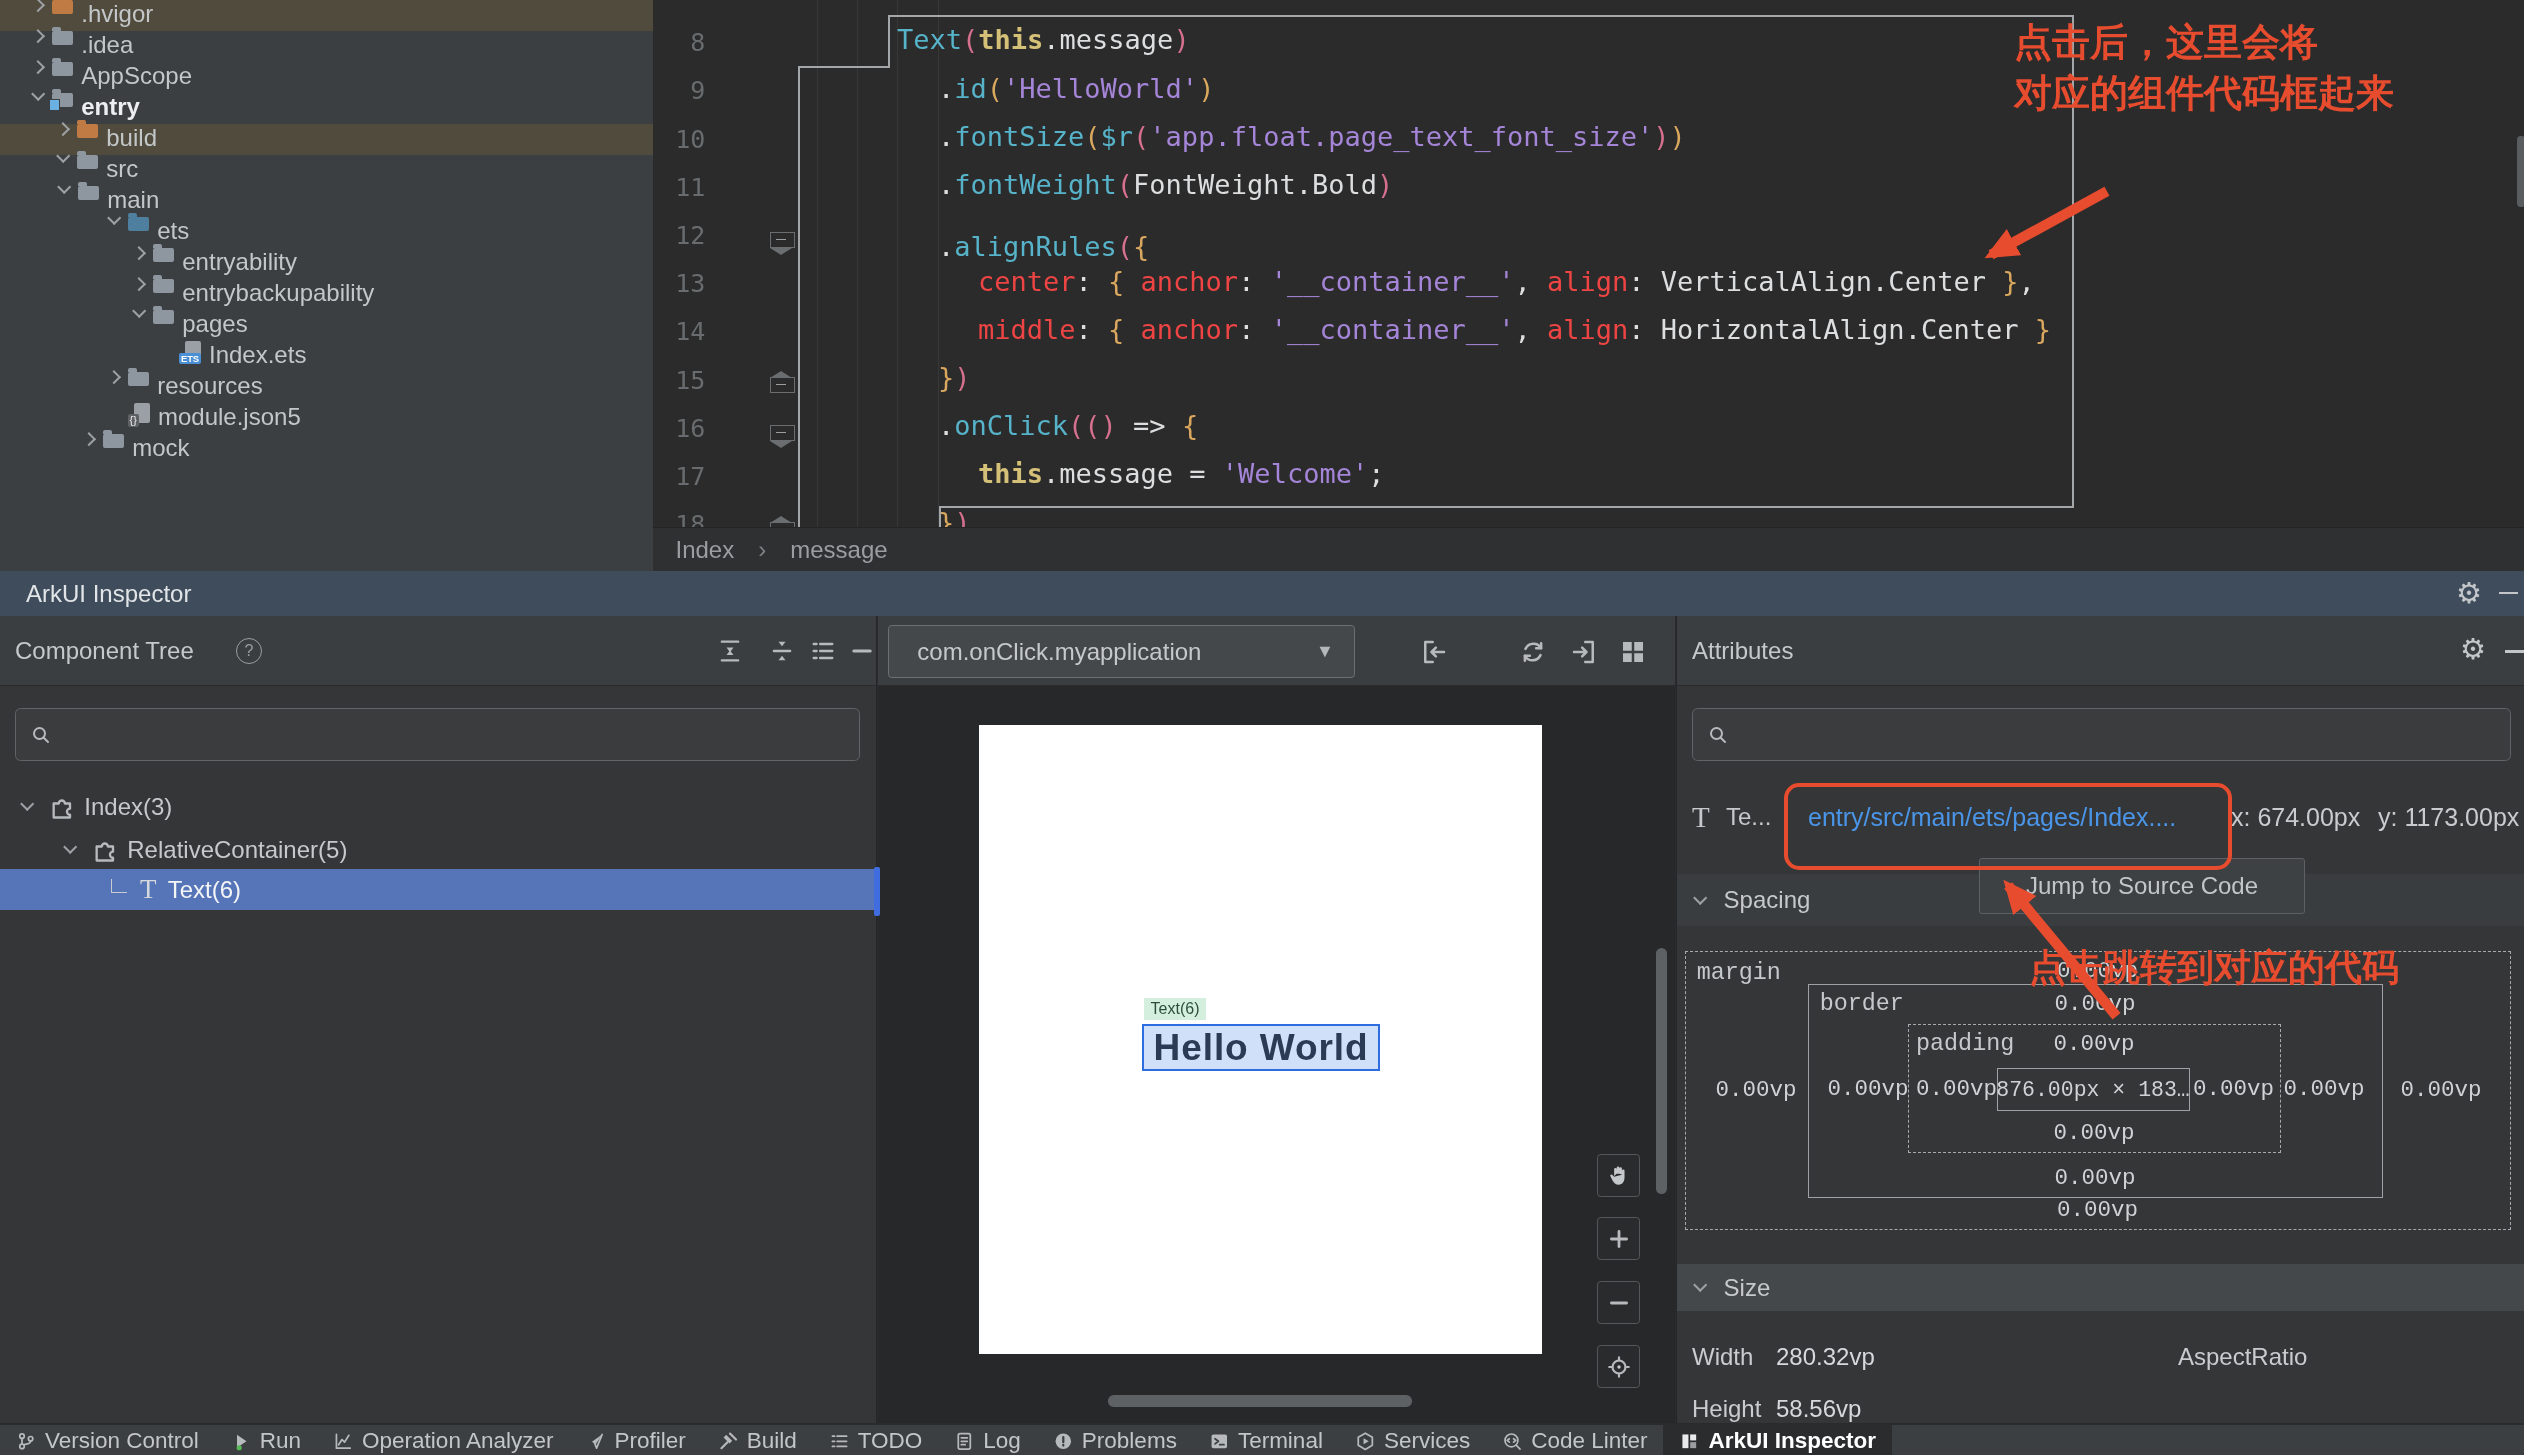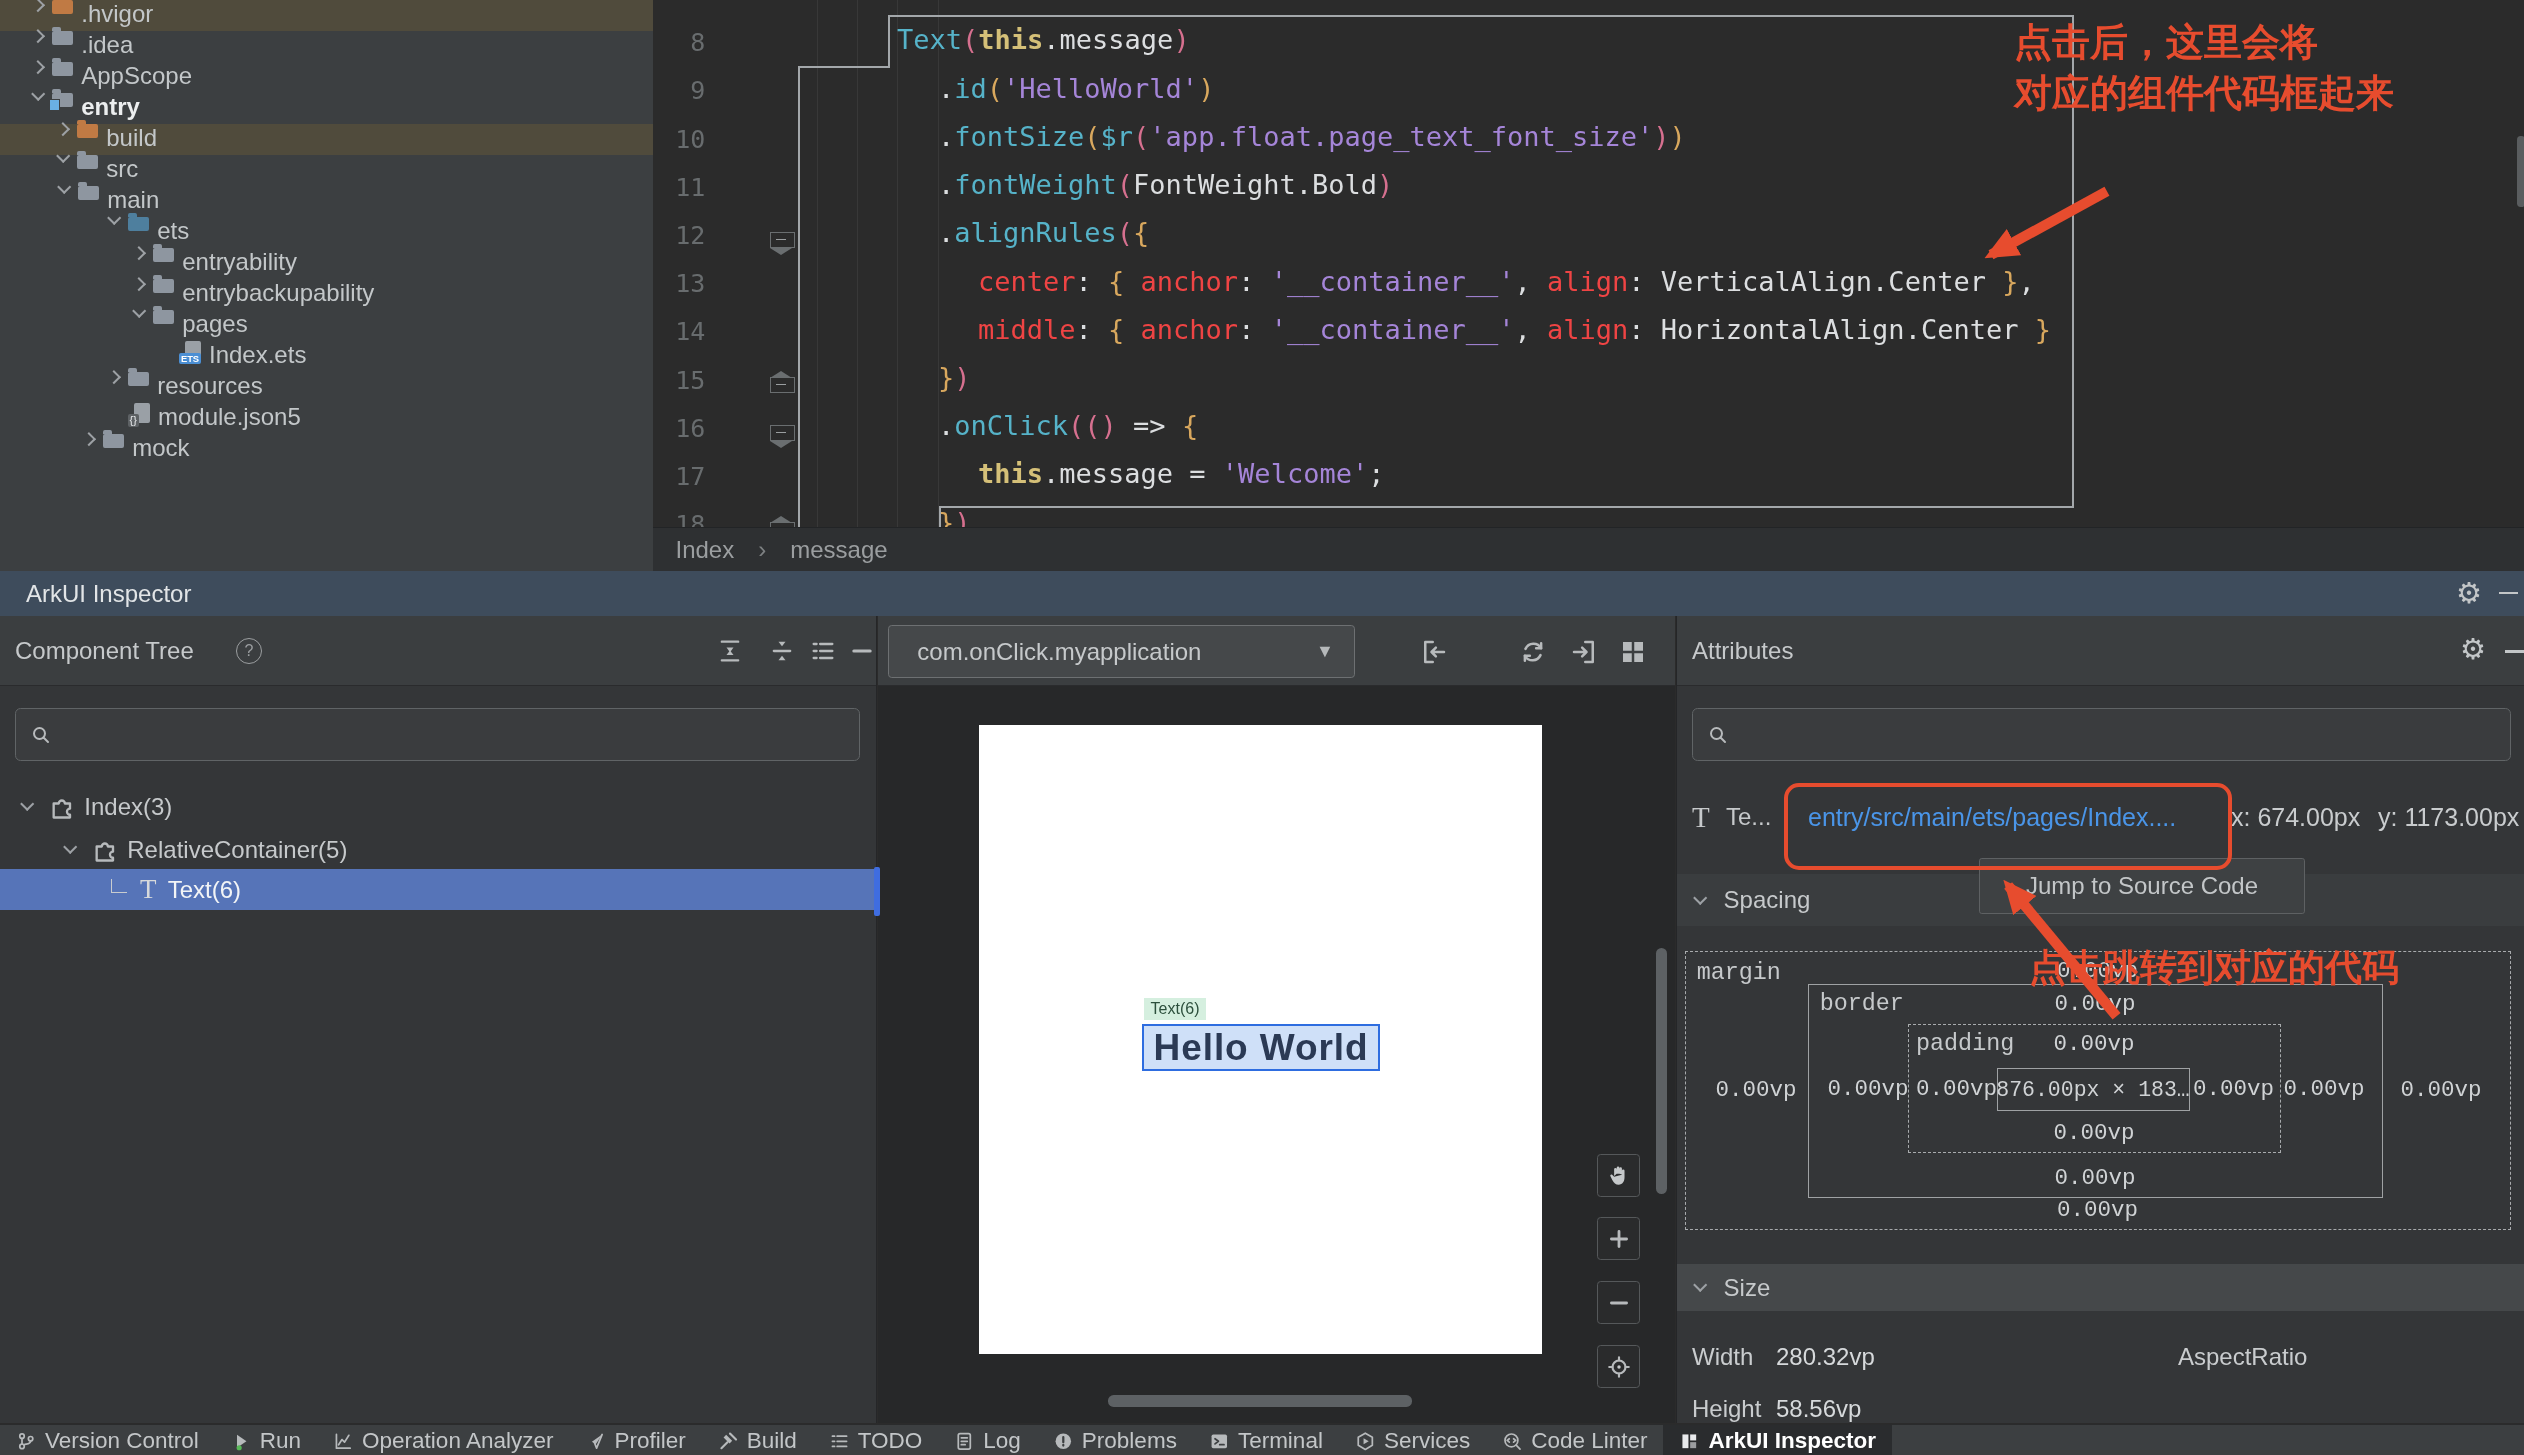--- a/index.html
+++ b/index.html
@@ -250,21 +250,21 @@
         <div class="lnum" style="top: 366px;">15</div>
         <div class="lnum" style="top: 414px;">16</div>
         <div class="lnum" style="top: 462px;">17</div>
         <div class="lnum" style="top: 510px;">18</div>
       </div>
     <div id="codelines">
         <div class="code-line" style="left: 244px; top: 24px;"><span class="tk-cy">Text</span><span class="tk-pk">(</span><span class="tk-kw">this</span><span class="tk-tx">.message</span><span class="tk-pk">)</span></div>
         <div class="code-line" style="left: 285px; top: 73px;"><span class="tk-tx">.</span><span class="tk-cy">id</span><span class="tk-yl">(</span><span class="tk-st">'HelloWorld'</span><span class="tk-yl">)</span></div>
         <div class="code-line" style="left: 285px; top: 121px;"><span class="tk-tx">.</span><span class="tk-cy">fontSize</span><span class="tk-yl">(</span><span class="tk-cy">$r</span><span class="tk-pk">(</span><span class="tk-st">'app.float.page_text_font_size'</span><span class="tk-pk">)</span><span class="tk-yl">)</span></div>
         <div class="code-line" style="left: 285px; top: 169px;"><span class="tk-tx">.</span><span class="tk-cy">fontWeight</span><span class="tk-pk">(</span><span class="tk-tx">FontWeight.Bold</span><span class="tk-pk">)</span></div>
-        <div class="code-line" style="left: 285px; top: 217px;"><span class="tk-tx">.</span><span class="tk-cy">alignRules</span><span class="tk-pk">(</span><span class="tk-yl">{</span></div>
+        <div class="code-line" style="left: 285px; top: 231px;"><span class="tk-tx">.</span><span class="tk-cy">alignRules</span><span class="tk-pk">(</span><span class="tk-yl">{</span></div>
         <div class="code-line" style="left: 325px; top: 266px;"><span class="tk-pr">center</span><span class="tk-tx">: </span><span class="tk-yl">{ </span><span class="tk-pr">anchor</span><span class="tk-tx">: </span><span class="tk-st">'__container__'</span><span class="tk-tx">, </span><span class="tk-pr">align</span><span class="tk-tx">: </span><span class="tk-tx">VerticalAlign.Center</span><span class="tk-yl"> }</span><span class="tk-tx">,</span></div>
         <div class="code-line" style="left: 325px; top: 314px;"><span class="tk-pr">middle</span><span class="tk-tx">: </span><span class="tk-yl">{ </span><span class="tk-pr">anchor</span><span class="tk-tx">: </span><span class="tk-st">'__container__'</span><span class="tk-tx">, </span><span class="tk-pr">align</span><span class="tk-tx">: </span><span class="tk-tx">HorizontalAlign.Center</span><span class="tk-yl"> }</span></div>
         <div class="code-line" style="left: 285px; top: 362px;"><span class="tk-yl">}</span><span class="tk-pk">)</span></div>
         <div class="code-line" style="left: 285px; top: 410px;"><span class="tk-tx">.</span><span class="tk-cy">onClick</span><span class="tk-pk">(</span><span class="tk-pk">()</span><span class="tk-tx"> =&gt; </span><span class="tk-yl">{</span></div>
         <div class="code-line" style="left: 325px; top: 458px;"><span class="tk-kw">this</span><span class="tk-tx">.message </span><span class="tk-tx">= </span><span class="tk-st">'Welcome'</span><span class="tk-tx">;</span></div>
         <div class="code-line" style="left: 285px; top: 507px;"><span class="tk-yl">}</span><span class="tk-pk">)</span></div>
       </div>
     <div class="ed-scroll" style="left:1864px;top:136px;height:71px"></div>
   <div class="fold-marker down" style="top: 232px;"></div>
       <div class="fold-marker up" style="top: 377px;"></div>

